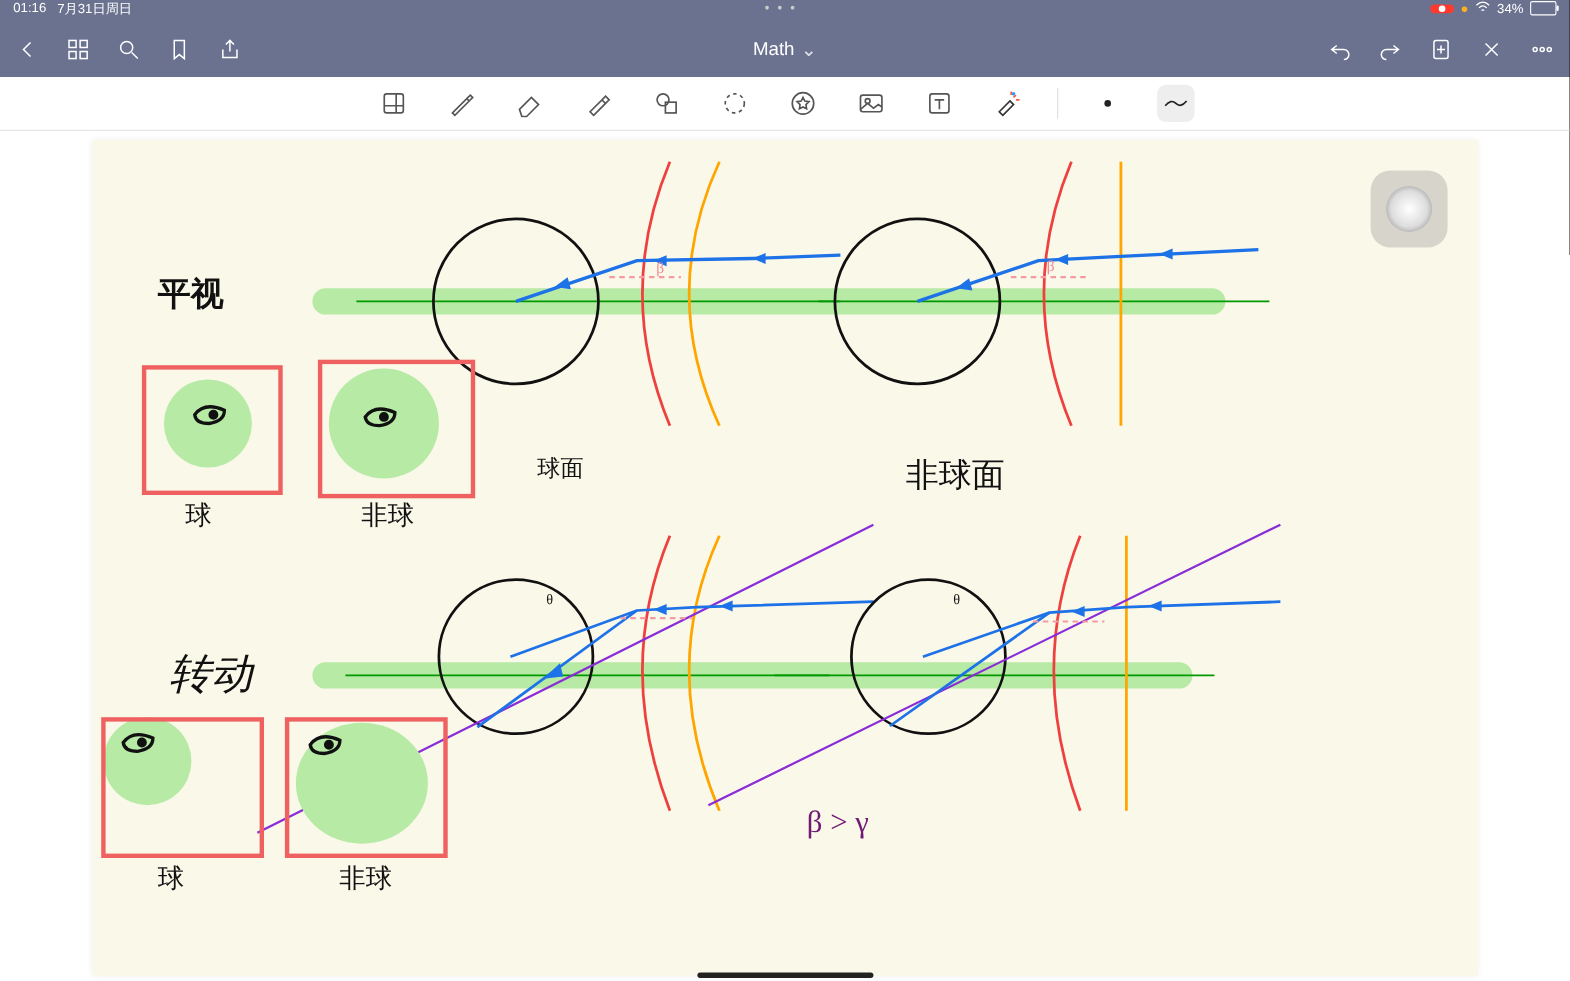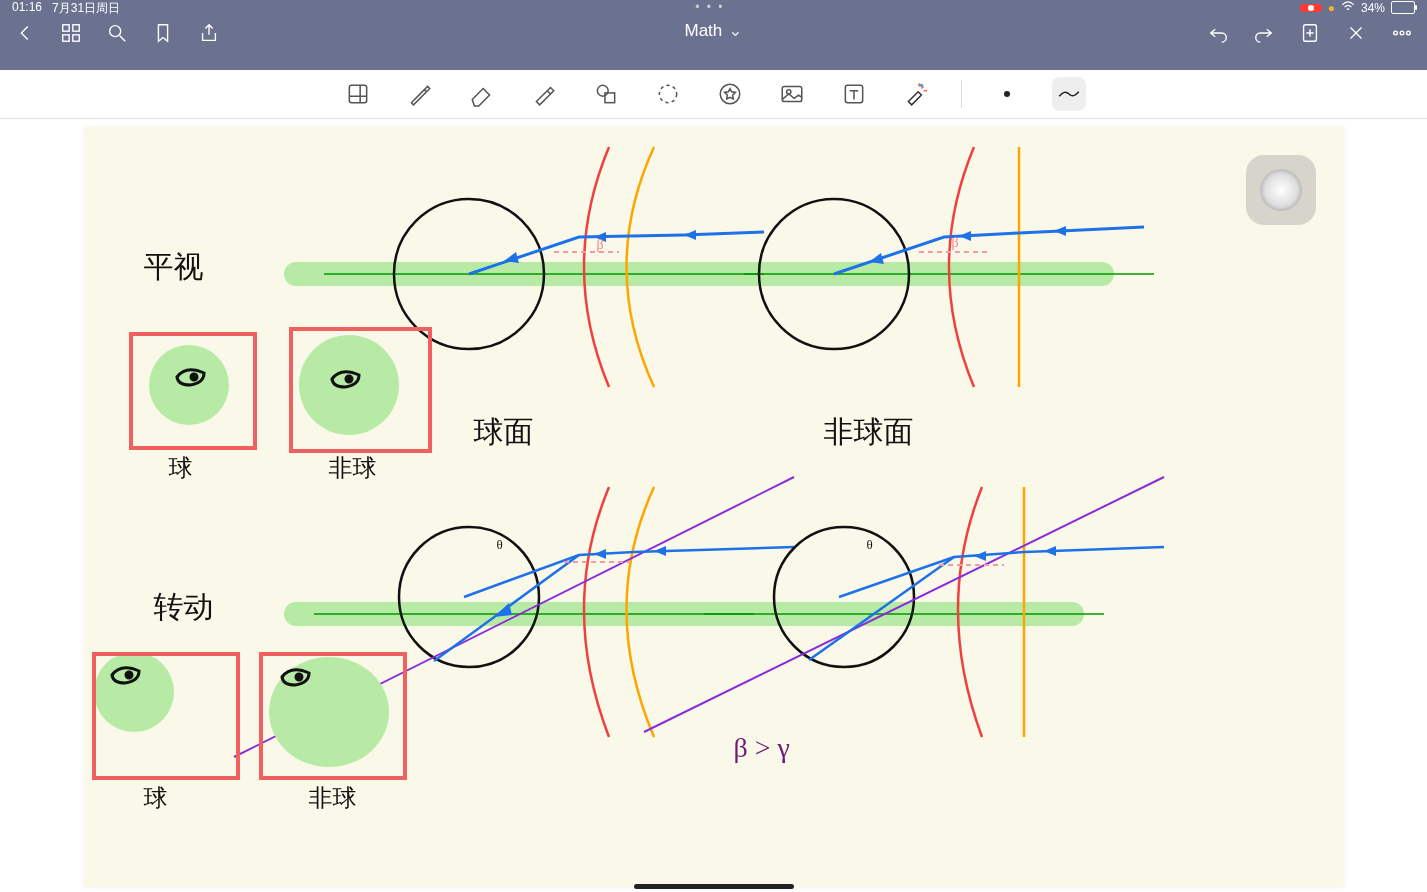--- a/index.html
+++ b/index.html
@@ -6,21 +6,21 @@
   .status-bar{height:20px;background:#6a7290;color:#fff;display:flex;align-items:flex-start;padding:0 12px;font-size:12px;}
   .status-left{flex:0 0 auto;display:flex;gap:10px;}
   .status-center{flex:1;text-align:center;color:#ccc;letter-spacing:2px;}
   .status-right{flex:0 0 auto;display:flex;align-items:center;gap:6px;}
   .rec-pill{background:#ff3a30;color:#fff;border-radius:10px;padding:1px 8px;display:inline-flex;align-items:center;gap:4px;}
   .rec-dot{width:6px;height:6px;border-radius:50%;background:#fff;}
   .batt{width:22px;height:11px;border:1px solid #fff;border-radius:2px;position:relative;}
   .batt::after{content:"";position:absolute;right:-3px;top:3px;width:2px;height:5px;background:#fff;border-radius:1px;}
   .batt-fill{height:100%;background:#fff;border-radius:1px;}
 
-  .title-bar{height:50px;background:#6a7290;color:#fff;display:flex;align-items:flex-start;padding:0 12px;}
+  .title-bar{height:50px;background:#6a7290;color:#fff;display:flex;align-items:center;padding:0 12px;}
   .tb-left,.tb-right{display:flex;align-items:center;gap:20px;}
   .tb-left{flex:0 0 220px;}
   .tb-right{flex:0 0 220px;justify-content:flex-end;}
   .tb-center{flex:1;text-align:center;font-size:17px;display:flex;align-items:center;justify-content:center;gap:6px;}
   .tb-btn{width:26px;height:26px;display:inline-flex;align-items:center;justify-content:center;}
   .tb-btn svg{width:22px;height:22px;stroke:#fff;fill:none;stroke-width:1.5;}
 
   .tool-bar{height:48px;background:#fff;border-bottom:1px solid #e2e2e2;display:flex;align-items:center;justify-content:center;gap:28px;}
   .tool{width:34px;height:34px;display:inline-flex;align-items:center;justify-content:center;border-radius:8px;}
   .tool svg{width:26px;height:26px;stroke:#555;fill:none;stroke-width:1.4;}
@@ -199,21 +199,21 @@
       <svg viewBox="0 0 24 24">
         <path d="M3 14 Q8 8 12 12 T21 10"></path>
       </svg>
     </span>
 </div>
 
 <div class="canvas-wrap">
   <div class="page">
 
     <div class="hl" style="left:200px;top:135px;width:830px;height:24px;"></div>
-    <div class="hw" style="left:60px;top:120px;font-size:30px;">平视</div>
+    <div class="hw" style="left:60px;top:120px;font-size:30px;font-weight:bold;">平视</div>
 
     <svg style="position:absolute;left:300px;top:30px;width:380px;height:230px;overflow:visible">
       <line x1="-60" y1="117" x2="380" y2="117" stroke="#090" stroke-width="1.5"></line>
 
       <path d="M270 -10 Q215 110 270 230" stroke="#ffa500" stroke-width="2.5" fill="none"></path>
 
       <path d="M225 -10 Q175 110 225 230" stroke="#ef4040" stroke-width="2.5" fill="none"></path>
 
       <circle cx="85" cy="117" r="75" stroke="#111" stroke-width="2.5" fill="none"></circle>
 
@@ -236,41 +236,41 @@
       <circle cx="90" cy="117" r="75" stroke="#111" stroke-width="2.5" fill="none"></circle>
 
       <path d="M400 70 L275 76 L200 80 L90 117" stroke="#1e72e8" stroke-width="3" fill="none"></path>
       <polygon points="310,74 322,69 322,79" fill="#1e72e8"></polygon>
       <polygon points="215,79 227,74 227,84" fill="#1e72e8"></polygon>
       <polygon points="125,105 137,96 140,107" fill="#1e72e8"></polygon>
       <path d="M175 95 L245 95" stroke="#f39aa5" stroke-width="2" stroke-dasharray="5 4"></path>
     </svg>
     <div class="hw" style="left:868px;top:108px;font-size:14px;color:#f08a95">β</div>
 
-    <div class="hw" style="left:390px;top:285px;font-size:30px;">球面</div>
+    <div class="hw" style="left:405px;top:285px;font-size:21px;">球面</div>
     <div class="hw" style="left:740px;top:285px;font-size:30px;">非球面</div>
 
     <div class="hlc" style="left:65px;top:218px;width:80px;height:80px;"></div>
     <div class="rbox" style="left:45px;top:205px;width:120px;height:110px;"></div>
     <div class="eye" style="left:90px;top:240px;"><svg viewBox="0 0 36 20">
           <path d="M3 10 Q12 -2 30 6 Q30 16 16 18 Q4 18 3 10 Z"></path>
           <circle cx="20" cy="10" r="3" fill="#111"></circle>
         </svg></div>
     <div class="hw" style="left:85px;top:325px;font-size:24px;">球</div>
 
     <div class="hlc" style="left:215px;top:208px;width:100px;height:100px;"></div>
     <div class="rbox" style="left:205px;top:200px;width:135px;height:118px;"></div>
     <div class="eye" style="left:245px;top:242px;"><svg viewBox="0 0 36 20">
           <path d="M3 10 Q12 -2 30 6 Q30 16 16 18 Q4 18 3 10 Z"></path>
           <circle cx="20" cy="10" r="3" fill="#111"></circle>
         </svg></div>
     <div class="hw" style="left:245px;top:325px;font-size:24px;">非球</div>
 
     <div class="hl" style="left:200px;top:475px;width:800px;height:24px;"></div>
-    <div class="hw" style="left:70px;top:460px;font-size:30px;">转动</div>
+    <div class="hw" style="left:70px;top:460px;font-size:38px;font-style:italic;">转动</div>
 
     <svg style="position:absolute;left:150px;top:370px;width:520px;height:260px;overflow:visible">
       <line x1="80" y1="117" x2="520" y2="117" stroke="#090" stroke-width="1.5"></line>
 
       <path d="M420 -10 Q365 110 420 240" stroke="#ffa500" stroke-width="2.5" fill="none"></path>
 
       <path d="M375 -10 Q325 110 375 240" stroke="#ef4040" stroke-width="2.5" fill="none"></path>
 
       <circle cx="235" cy="100" r="70" stroke="#111" stroke-width="2.5" fill="none"></circle>
 

